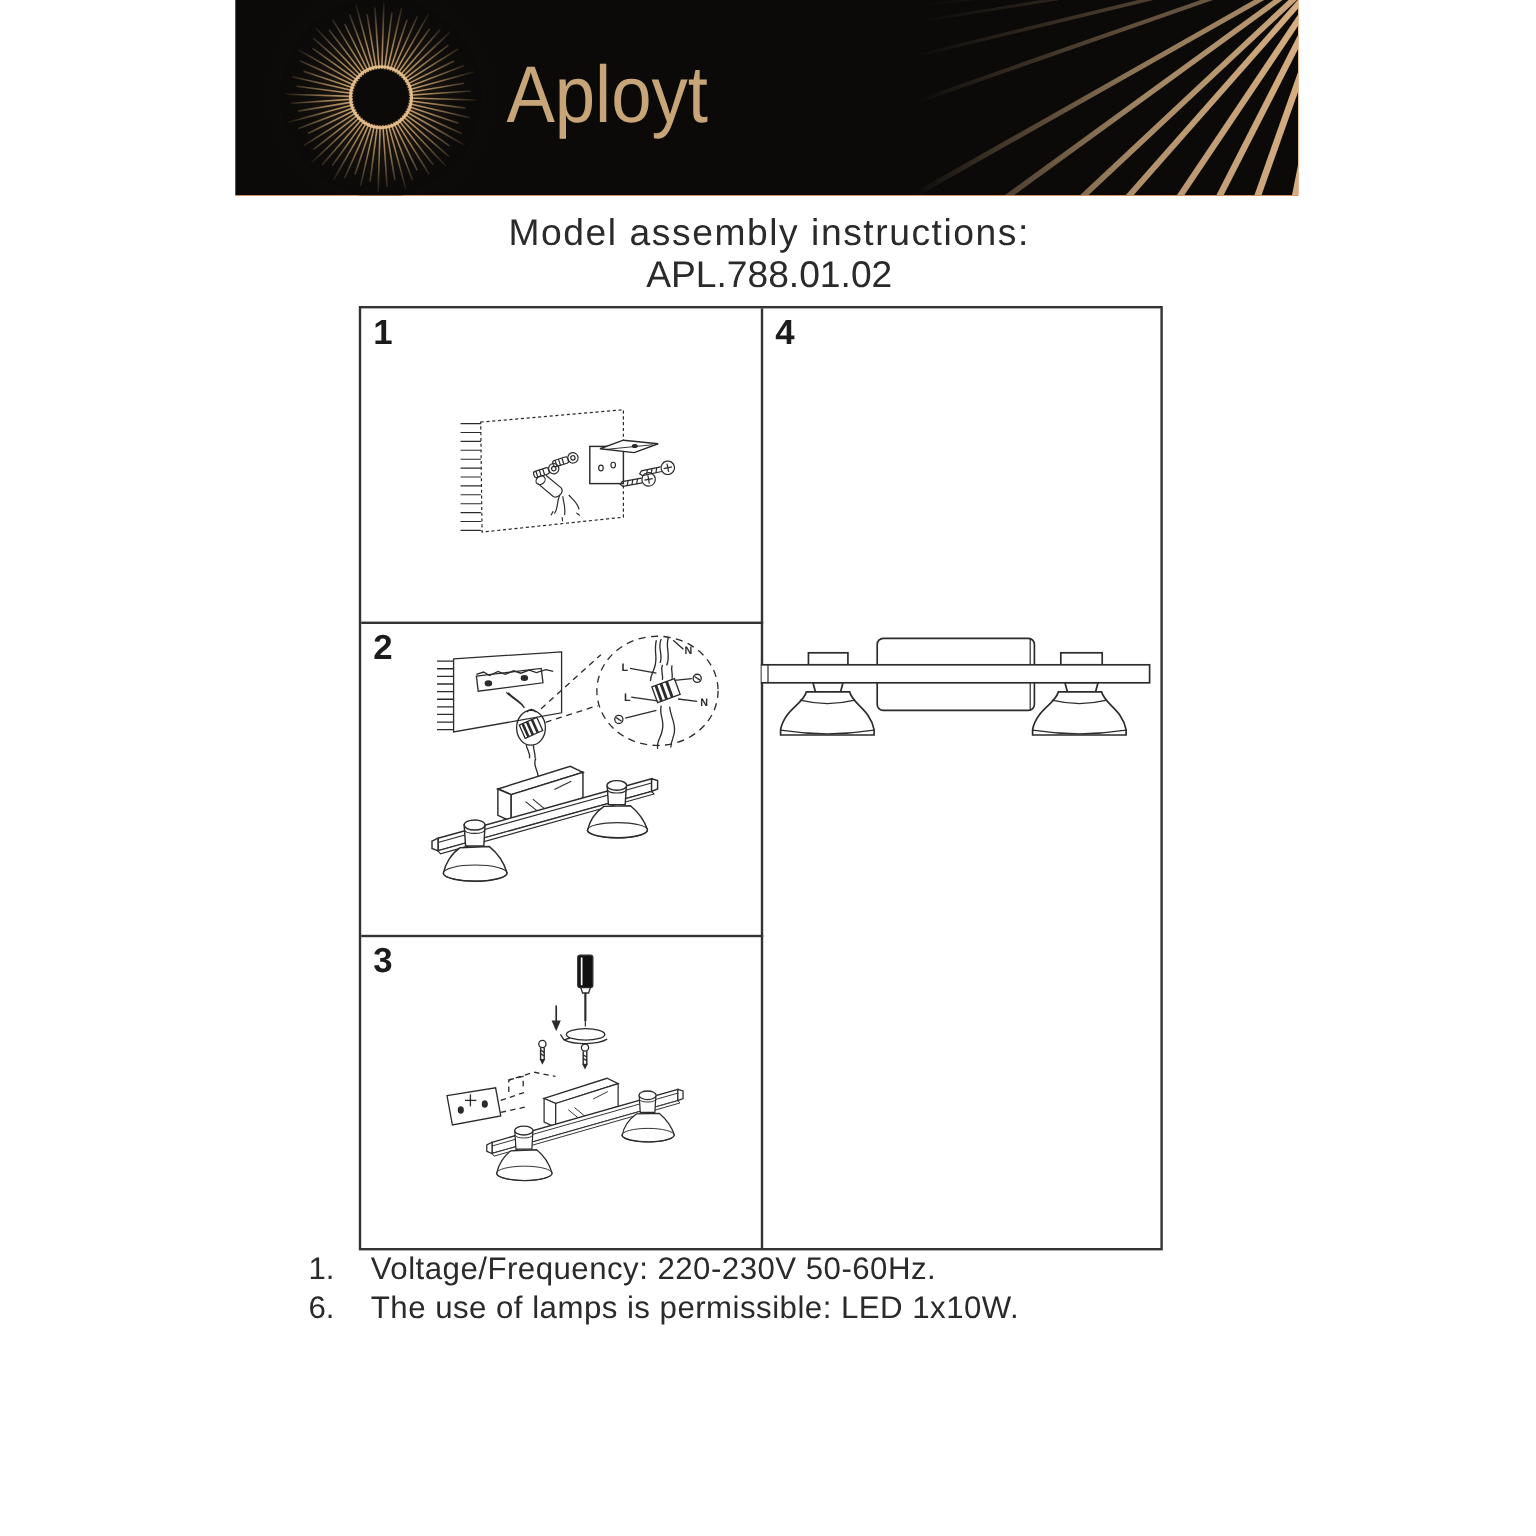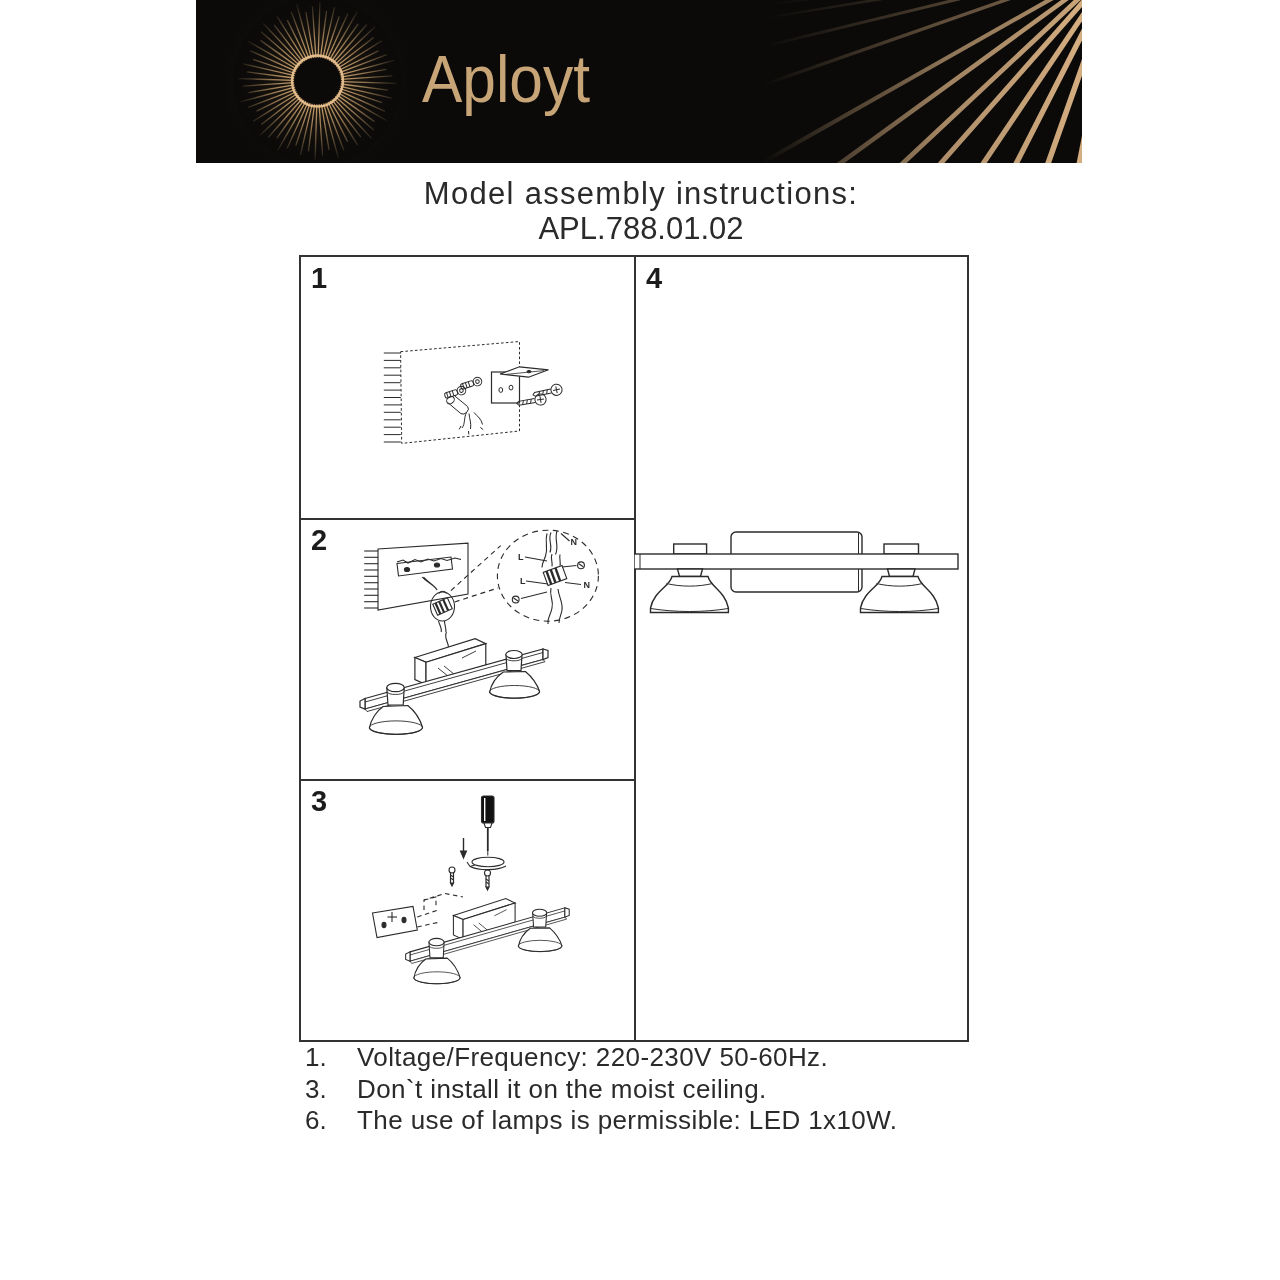--- a/index.html
+++ b/index.html
@@ -5,21 +5,21 @@
 .banner{position:absolute;left:196px;top:0;width:886px;height:163px;background:#f97316;overflow:hidden;}
 .t1{position:absolute;left:0;top:176px;width:1282px;text-align:center;font-size:31px;color:#2a2a2a;letter-spacing:1.3px;}
 .t2{position:absolute;left:0;top:211px;width:1282px;text-align:center;font-size:31px;color:#2a2a2a;letter-spacing:0px;}
 .grid{position:absolute;left:299px;top:255px;width:666px;height:783px;border:2px solid #333;}
 .vdiv{position:absolute;left:333px;top:0;width:2px;height:783px;background:#333;}
 .h1{position:absolute;left:0;top:261px;width:335px;height:2px;background:#333;}
 .h2{position:absolute;left:0;top:522px;width:335px;height:2px;background:#333;}
 .num{position:absolute;font-size:29px;font-weight:bold;color:#1c1c1c;font-family:"Liberation Sans",sans-serif;}
 .psvg{position:absolute;}
 ol.lst{position:absolute;left:257px;top:1042px;margin:0;padding:0;list-style:none;font-size:26px;color:#2a2a2a;letter-spacing:0.4px;}
-ol.lst li{height:31.6px;line-height:31.6px;white-space:nowrap;margin-left:48px;}
+ol.lst li{height:31.6px;line-height:31.6px;white-space:nowrap;}
 ol.lst li span.n{display:inline-block;width:52px;letter-spacing:0;}
 </style></head><body>
 <div id="page">
 <div class="banner">
       <svg width="886" height="163" viewBox="0 0 886 163" style="position:absolute;left:0;top:0">
 <defs>
 <radialGradient id="burstfade" cx="0.5" cy="0.5" r="0.5">
  <stop offset="0.30" stop-color="#0b0a09" stop-opacity="0"></stop>
  <stop offset="0.55" stop-color="#0b0a09" stop-opacity="0.25"></stop>
  <stop offset="0.85" stop-color="#0b0a09" stop-opacity="0.75"></stop>
@@ -369,15 +369,14 @@
 <path d="M226.5,352.5 C252,356.5 279,356.5 304.4,352.5" stroke-width="1"></path>
 <path d="M242.5,327.5 C257,331 274,331 288.5,327.5" stroke-width="1"></path>
 </g>
     </svg>
 <div class="num" style="left:311px;top:262px">1</div>
 <div class="num" style="left:311px;top:524px">2</div>
 <div class="num" style="left:311px;top:785px">3</div>
 <div class="num" style="left:646px;top:262px">4</div>
 <ol class="lst">
 <li><span class="n">1.</span>Voltage/Frequency: 220-230V 50-60Hz.</li>
-<li><span class="n">3.</span>Don`t install it on the moist ceiling.</li>
 <li><span class="n">6.</span>The use of lamps is permissible: LED 1x10W.</li>
 </ol>
 </div>
 </body></html>

